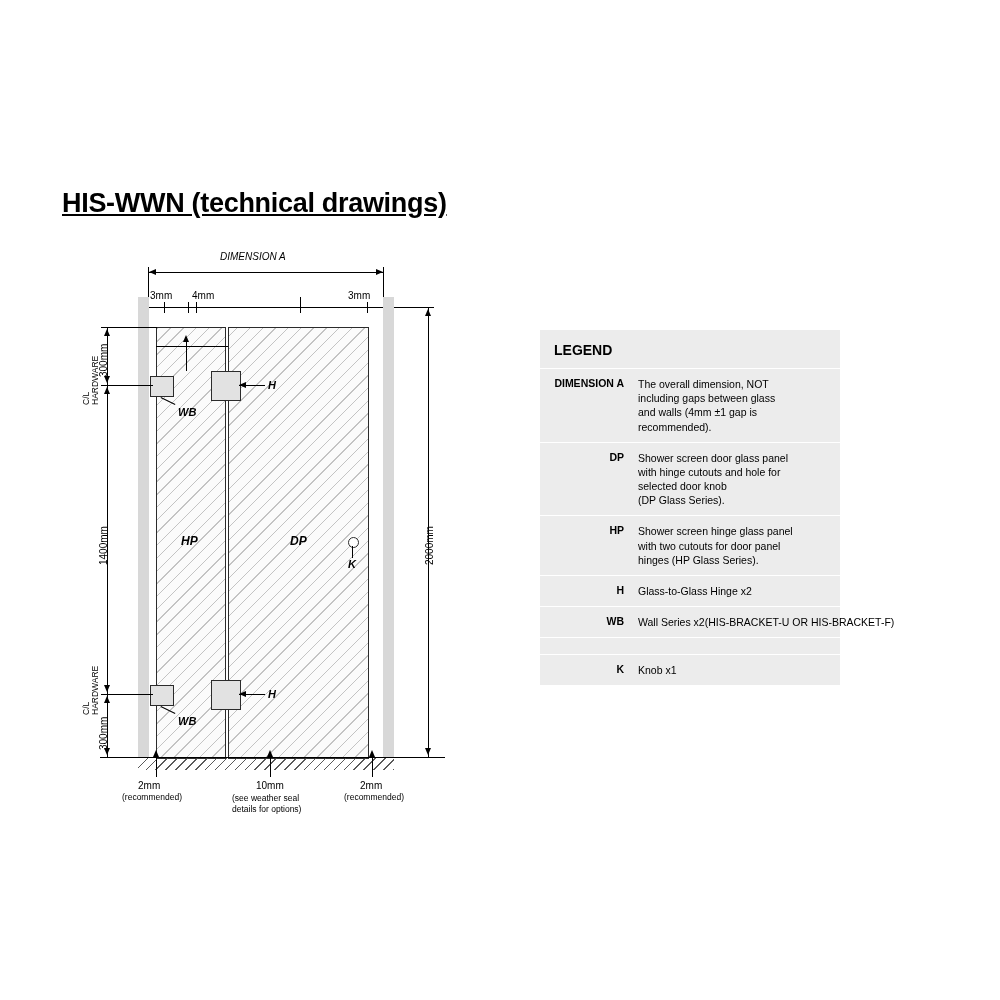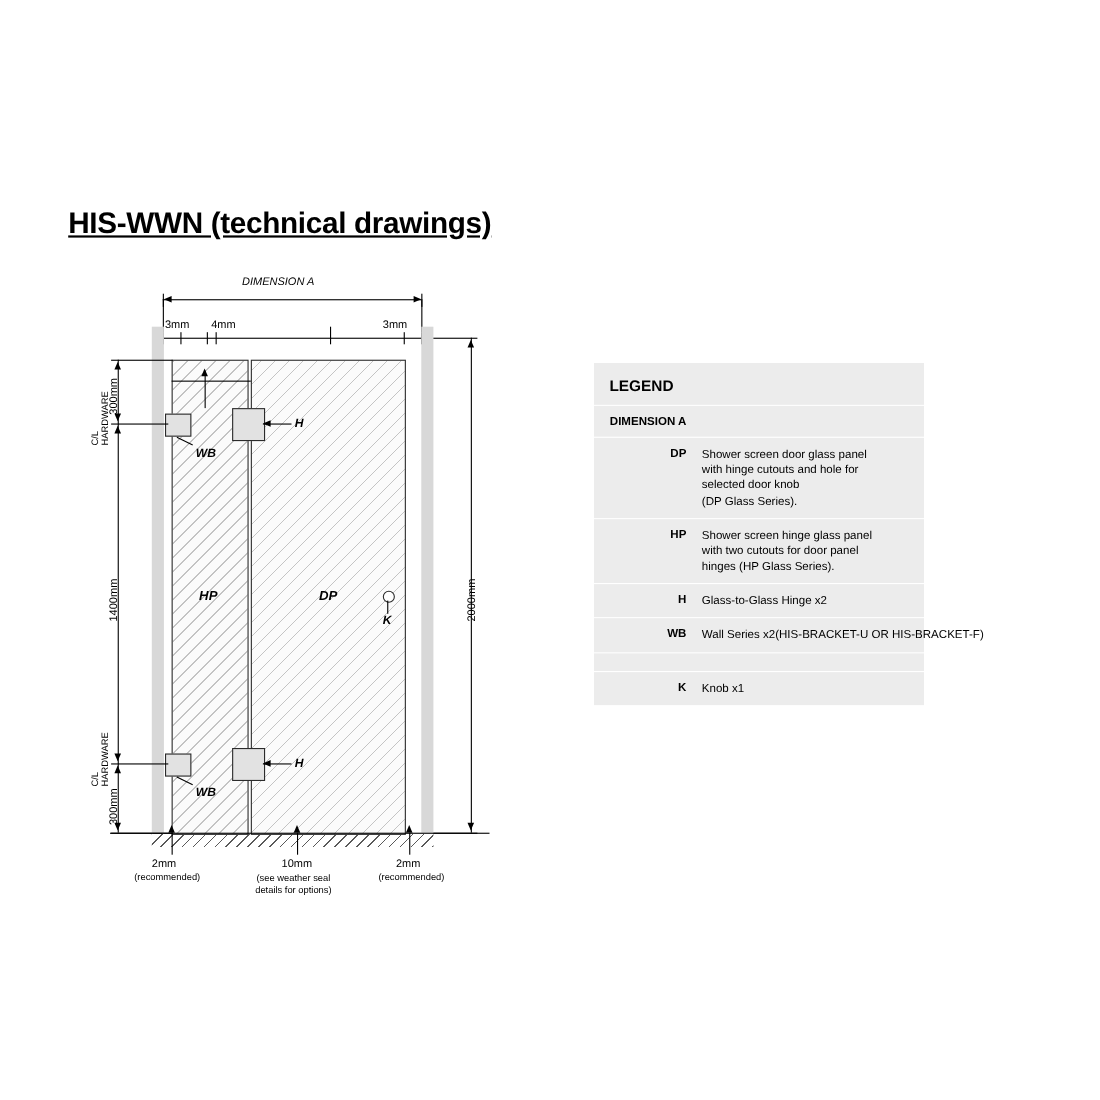--- a/index.html
+++ b/index.html
@@ -38,21 +38,21 @@
   }
 
   .lbl {
     position: absolute;
     font-size: 10px;
     line-height: 1.15;
     white-space: nowrap;
   }
   .lbl.italic { font-style: italic; }
   .lbl.bold { font-weight: bold; }
-  .lbl.small { font-size: 8.5px; text-align: center; }
+  .lbl.small { font-size: 8.5px; }
   .vert {
     transform-origin: 0 0;
     transform: rotate(-90deg);
   }
 
   .line-h {
     position: absolute;
     height: 0;
     border-top: 1px solid #000;
   }
@@ -278,20 +278,24 @@
   <div class="lbl" style="left:300px; top:535px;">2mm</div>
   <div class="lbl small" style="left:284px; top:548px;">(recommended)</div>
 
 </div>
 
 <div id="legend">
   <div class="legend-title">LEGEND</div>
 
   <div class="row">
     <div class="key">DIMENSION A</div>
+    <div class="desc">The overall dimension, NOT
+including gaps between glass
+and walls (4mm ±1 gap is
+recommended).</div>
   </div>
 
   <div class="row">
     <div class="key">DP</div>
     <div class="desc">Shower screen door glass panel
 with hinge cutouts and hole for
 selected door knob
 (DP Glass Series).</div>
   </div>
 

